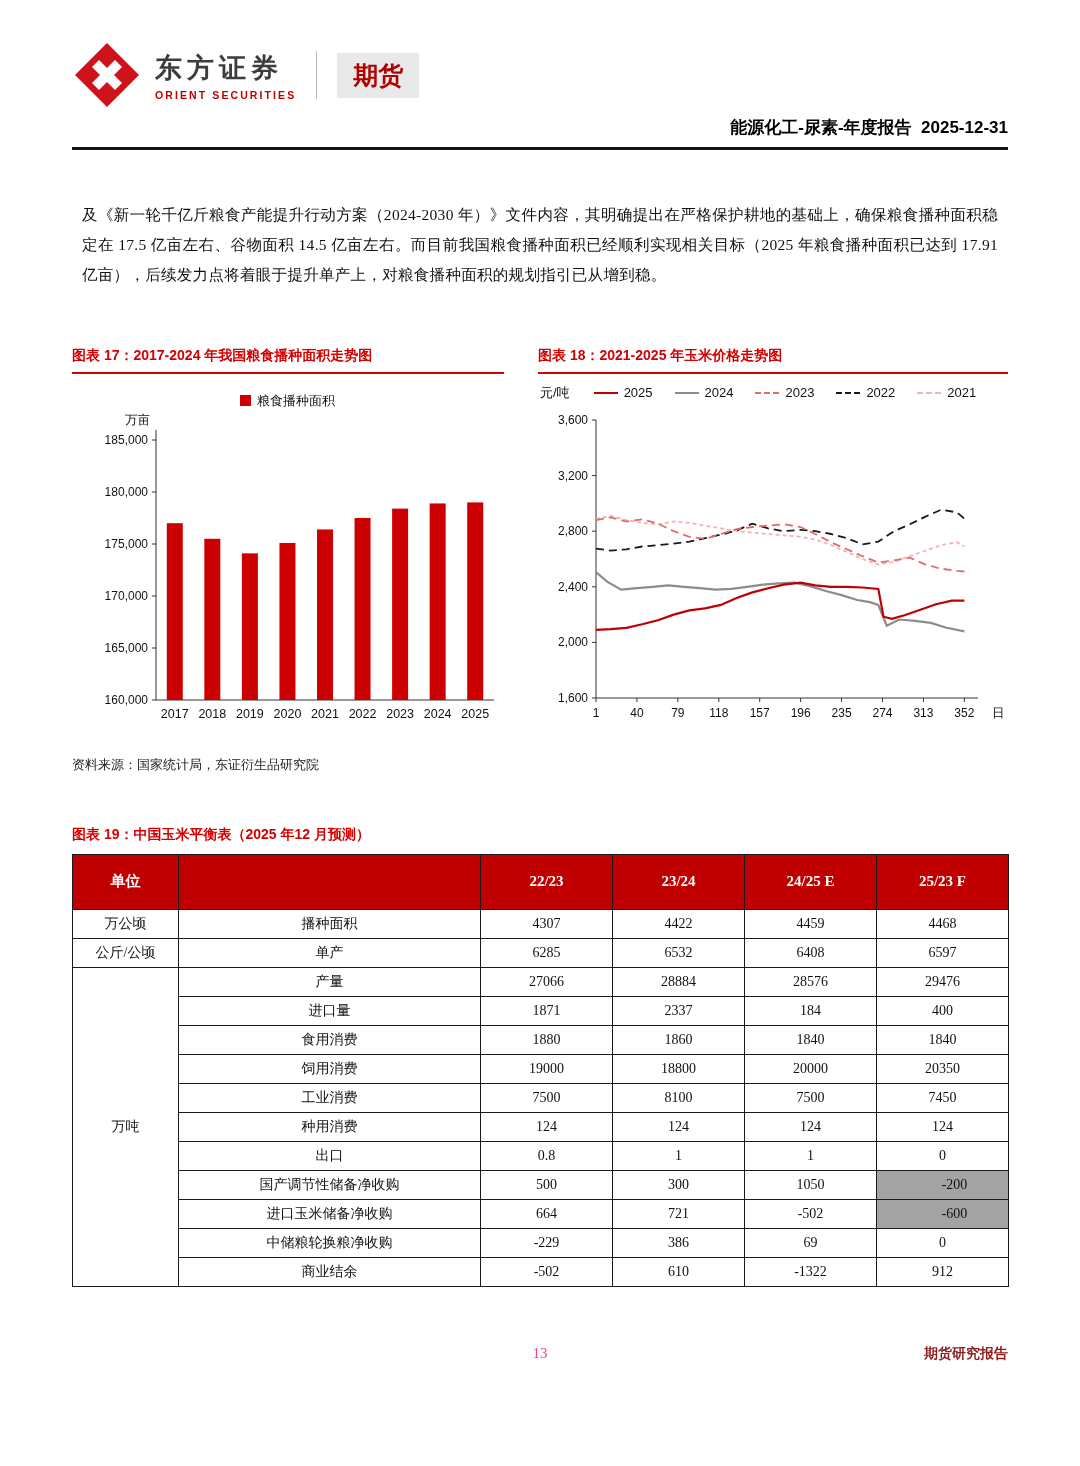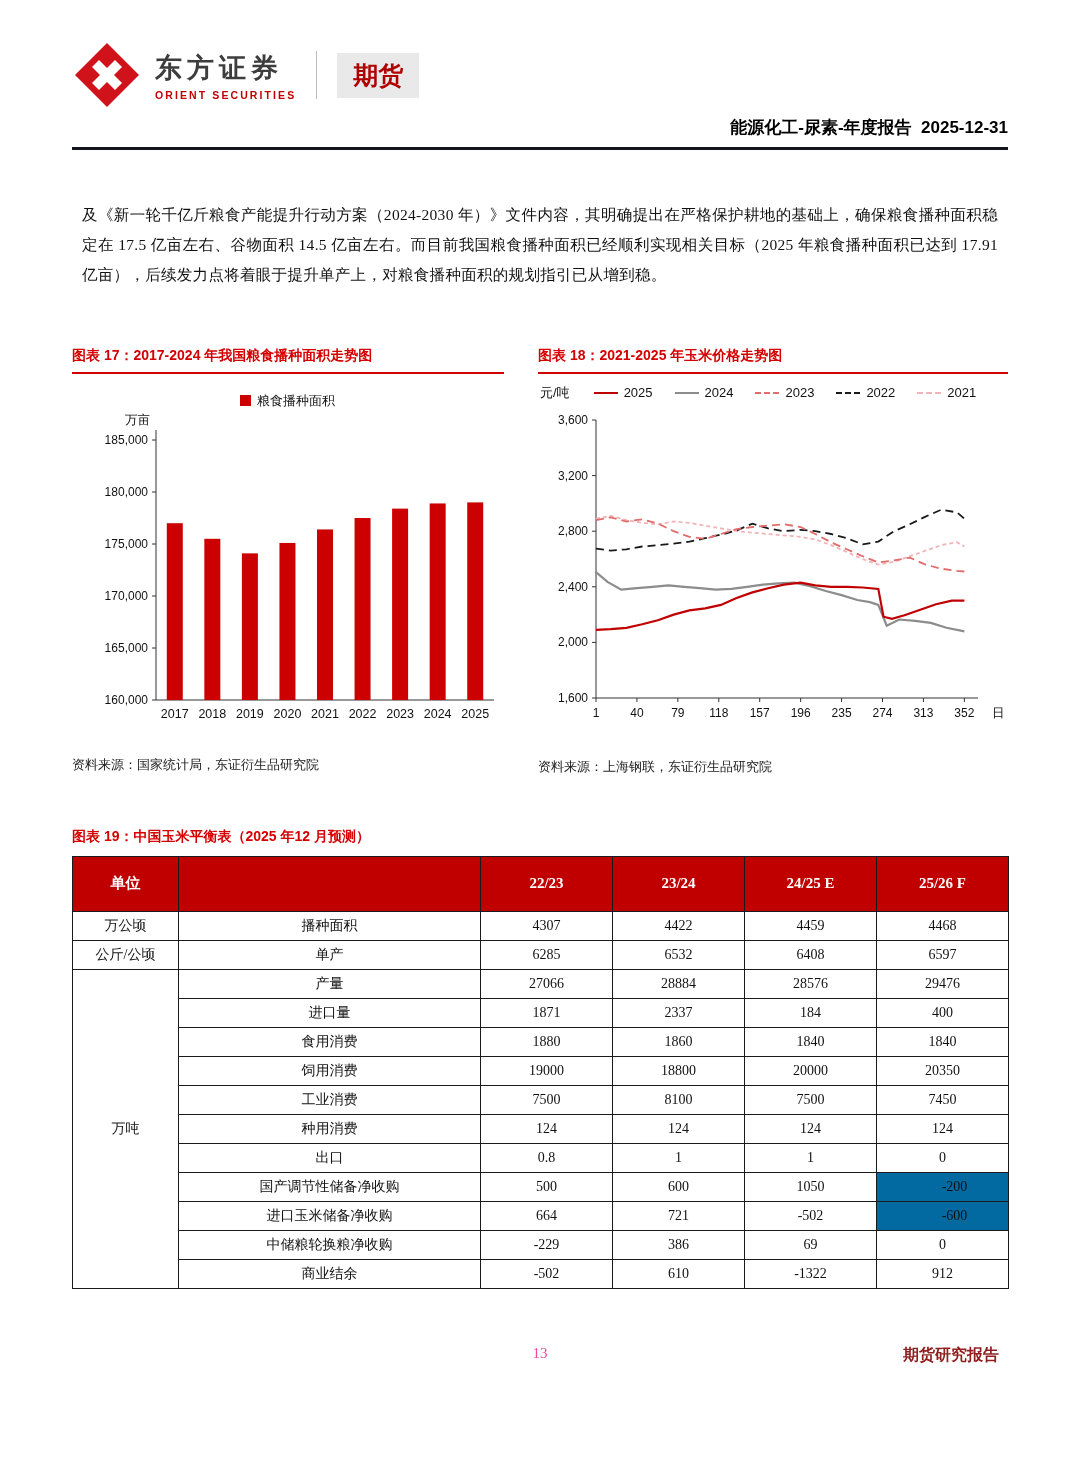--- a/index.html
+++ b/index.html
@@ -33,25 +33,25 @@
   .line-legend { display:flex; align-items:center; gap:22px; font-family:"Liberation Sans",sans-serif; font-size:13px; margin:2px 0 4px 2px; }
   .unit-label { margin-right:2px; }
   .lg-item { display:flex; align-items:center; }
   .lg-swatch { display:inline-block; width:24px; height:0; border-top:2px solid #000; margin-right:6px; }
   
   .table-section { margin-top:52px; }
   .table-title { border-bottom:none; padding-bottom:0; margin-bottom:10px; }
   table { border-collapse:collapse; width:936px; font-size:14px; table-layout:fixed; }
   td, th { border:1px solid #1a1a1a; text-align:center; padding:5px 4px; }
   thead th { background:#c00000; color:#ffffff; font-size:15px; font-weight:bold; height:44px; }
-  td.hl { background:#0369a1;padding-left:28px; }
+  td.hl { background:#a3a3a3;padding-left:28px; }
   
   footer { position:absolute; left:72px; right:72px; bottom:46px; height:22px; font-size:15px; }
   .page-number { text-align:center; color:#ec4899; }
-  .footer-label { position:absolute; right:9px; top:0; font-family:"Liberation Sans",sans-serif; font-weight:bold; font-size:16px; color:#8f1f1f; }
+  .footer-label { position:absolute; right:0; top:0; font-family:"Liberation Sans",sans-serif; font-weight:bold; font-size:14px; color:#8f1f1f; }
 </style>
 </head>
 <body>
 
 <div class="page">
 
   <header>
     <div class="brand-row">
       <div class="logo">
         <svg width="70" height="70" viewBox="0 0 70 70">
@@ -178,21 +178,20 @@
           <text x="385.4285714285714" y="311" font-size="12" text-anchor="middle">313</text>
           <line x1="426.3571428571429" y1="292" x2="426.3571428571429" y2="296" stroke="#333" stroke-width="1"></line>
           <text x="426.3571428571429" y="311" font-size="12" text-anchor="middle">352</text>
           <text x="454" y="311" font-size="12.5">日</text>
           <polyline points="58.0,112.7 72.7,109.9 88.4,114.1 104.2,116.9 119.9,118.3 135.7,115.5 151.4,116.9 167.1,119.6 182.9,122.4 198.6,125.2 214.4,126.6 230.1,128.0 245.9,129.4 262.6,130.8 277.3,133.5 293.1,139.1 308.8,146.0 324.6,153.0 340.3,158.6 356.0,155.8 371.8,150.2 387.5,144.7 403.3,139.1 419.0,136.3 426.4,140.5" fill="none" stroke="#f2b3b8" stroke-width="1.8" stroke-dasharray="4 3"></polyline>
           <polyline points="58.0,142.6 72.7,144.7 88.4,143.3 104.2,140.5 119.9,139.1 135.7,137.7 151.4,135.6 167.1,132.2 182.9,128.7 198.6,124.5 214.4,117.6 230.1,122.4 245.9,125.2 262.6,123.8 277.3,125.2 293.1,128.0 308.8,132.2 324.6,138.4 340.3,135.6 356.0,125.2 371.8,118.3 387.5,110.6 403.3,103.7 419.0,106.4 426.4,112.7" fill="none" stroke="#1a1a1a" stroke-width="1.8" stroke-dasharray="8 5"></polyline>
           <polyline points="58.0,114.1 72.7,111.3 88.4,115.5 104.2,113.4 119.9,117.6 135.7,125.2 151.4,130.8 167.1,132.8 182.9,128.0 198.6,123.1 214.4,121.0 230.1,119.6 245.9,118.3 262.6,121.0 277.3,128.0 293.1,136.3 308.8,143.3 324.6,150.2 340.3,156.5 356.0,154.4 371.8,151.6 387.5,158.6 403.3,162.7 419.0,164.8 426.4,165.5" fill="none" stroke="#e26b6b" stroke-width="1.8" stroke-dasharray="8 5"></polyline>
           <polyline points="58.0,166.2 69.5,175.9 83.2,183.6 98.9,182.2 114.7,180.8 130.4,179.4 146.2,180.8 161.9,182.2 177.6,183.6 193.4,182.9 209.1,180.8 224.9,178.7 240.6,177.3 256.3,176.6 272.1,180.1 287.8,185.0 303.6,189.1 319.3,194.0 331.9,196.1 340.3,198.9 348.7,219.7 361.3,213.5 377.0,214.9 392.8,216.9 408.5,221.8 426.4,225.3" fill="none" stroke="#8c8c8c" stroke-width="2.2"></polyline>
           <polyline points="58.0,223.9 72.7,223.2 88.4,221.8 104.2,218.3 119.9,214.2 135.7,208.6 151.4,204.4 167.1,202.3 182.9,198.9 198.6,191.9 214.4,186.4 230.1,182.2 245.9,178.7 262.6,176.6 277.3,179.4 293.1,180.8 308.8,180.8 324.6,181.5 340.3,182.9 345.5,210.7 353.9,212.8 366.5,209.3 382.3,203.7 398.0,198.2 413.8,194.7 426.4,194.7" fill="none" stroke="#c00000" stroke-width="2.2"></polyline>
         </svg>
-      <div class="fig-source">资料来源：上海钢联，东证衍生品研究院</div>
     </section>
   </div>
 
   <section class="table-section">
     <h3 class="fig-title table-title">图表 19：中国玉米平衡表（2025 年12 月预测）</h3>
     <table id="balance-table">
         <colgroup>
           <col style="width: 106px;">
           <col style="width: 302px;">
           <col style="width: 132px;">
@@ -200,21 +199,21 @@
           <col style="width: 132px;">
           <col style="width: 132px;">
         </colgroup>
         <thead>
           <tr>
             <th>单位</th>
             <th></th>
             <th>22/23</th>
             <th>23/24</th>
             <th>24/25 E</th>
-            <th>25/26 F</th>
+            <th>25/23 F</th>
           </tr>
         </thead>
         <tbody>
           <tr>
             <td rowspan="1" class="unit-cell">万公顷</td>
             <td>播种面积</td>
             <td>4307</td>
             <td>4422</td>
             <td>4459</td>
             <td>4468</td>
@@ -273,21 +272,21 @@
           <tr>
             <td>出口</td>
             <td>0.8</td>
             <td>1</td>
             <td>1</td>
             <td>0</td>
           </tr>
           <tr>
             <td>国产调节性储备净收购</td>
             <td>500</td>
-            <td>600</td>
+            <td>300</td>
             <td>1050</td>
             <td class="hl">-200</td>
           </tr>
           <tr>
             <td>进口玉米储备净收购</td>
             <td>664</td>
             <td>721</td>
             <td>-502</td>
             <td class="hl">-600</td>
           </tr>

